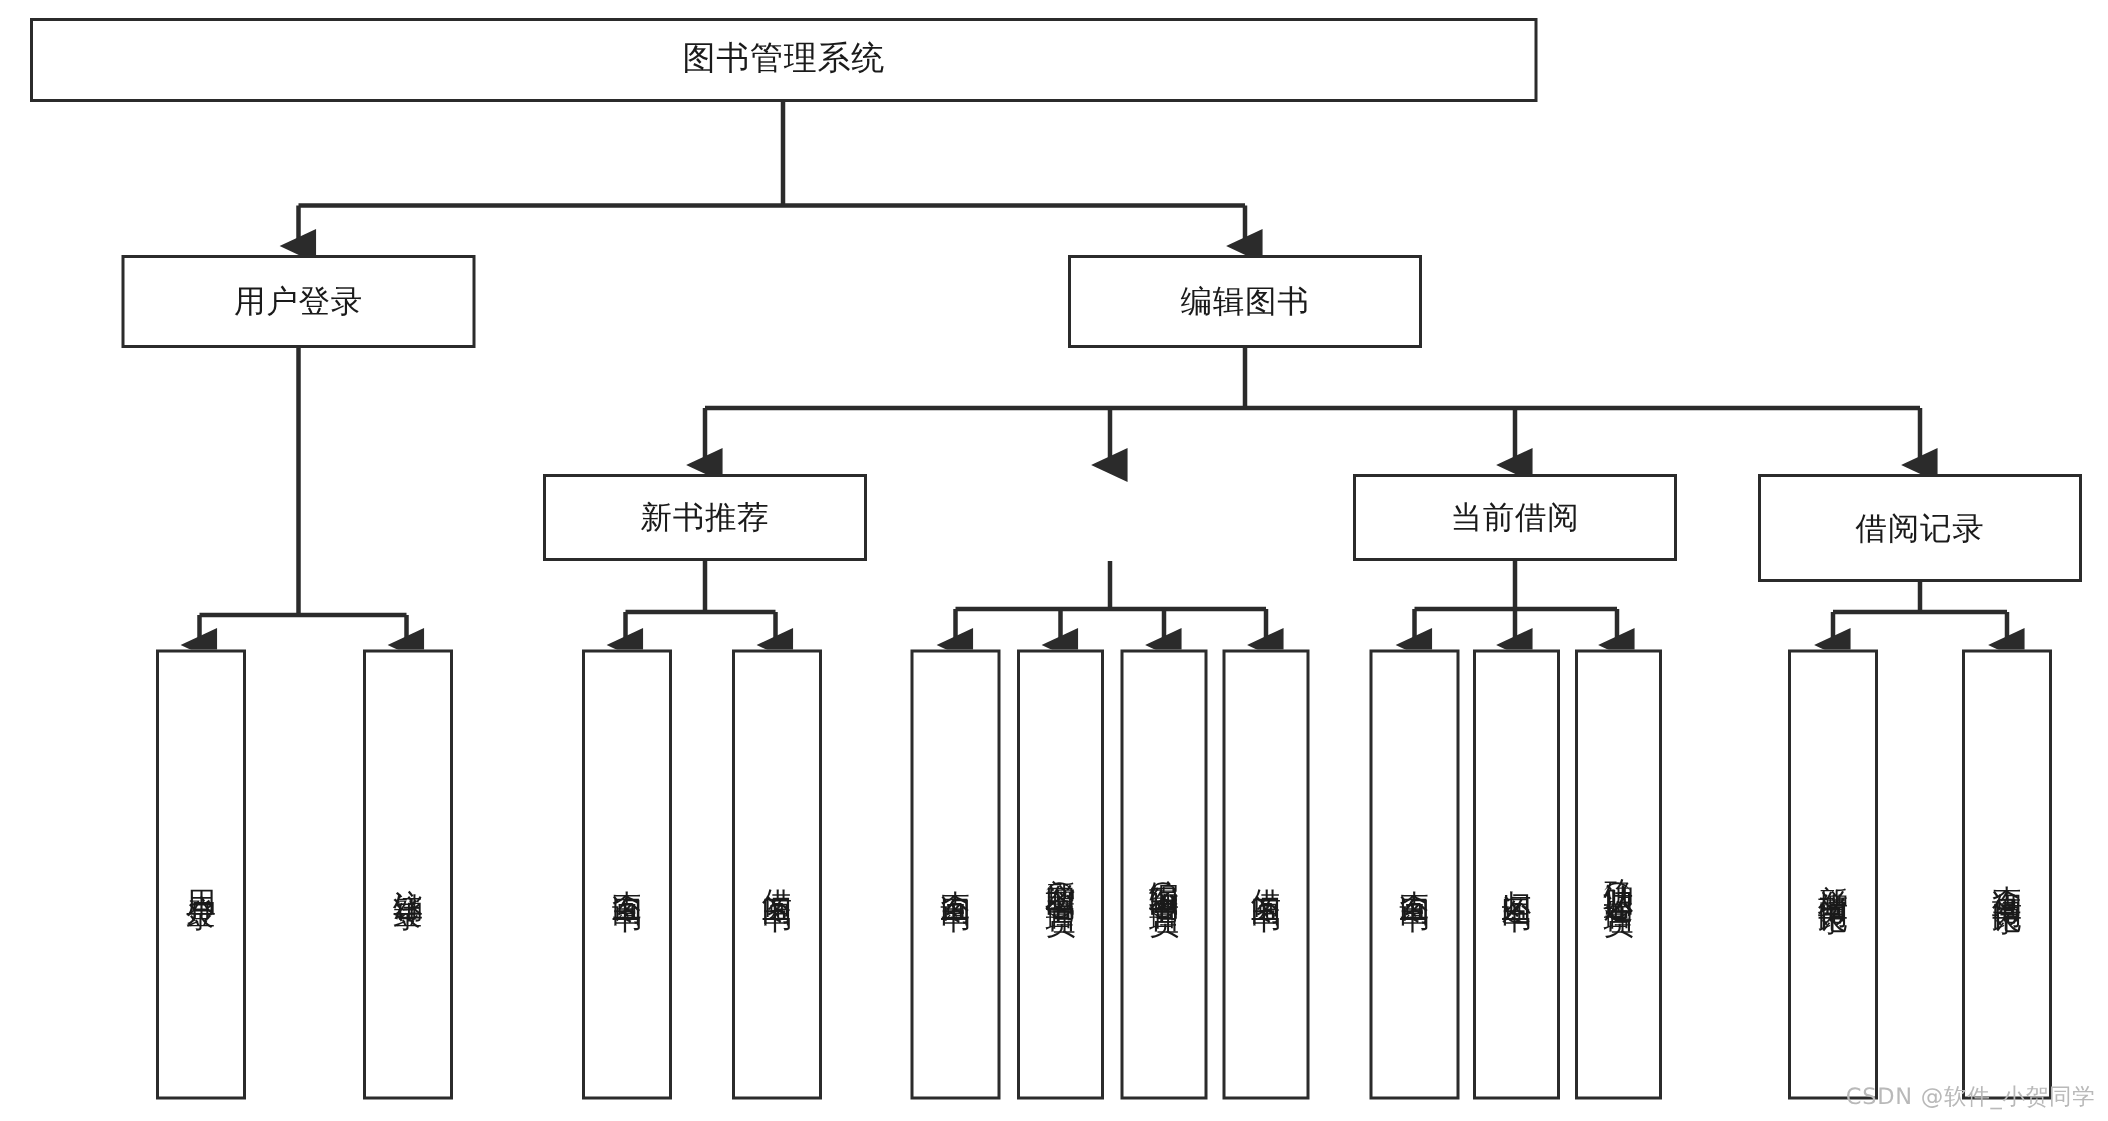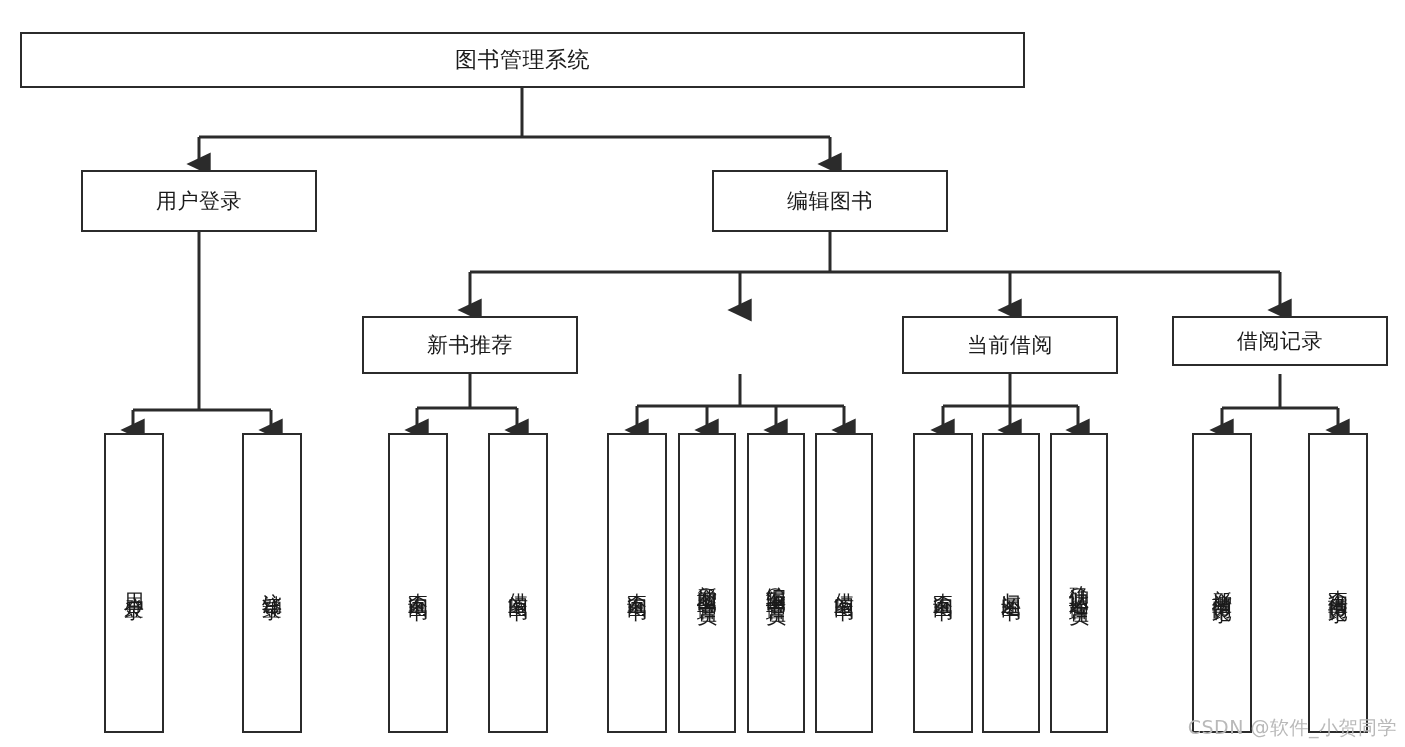--- a/index.html
+++ b/index.html
@@ -62,21 +62,21 @@
     font-size: 20px;
     line-height: 1.15;
     letter-spacing: 3px;
     white-space: normal;
     max-height: 100%;
   }
   #watermark {
     position: absolute;
     right: 8px;
     bottom: 6px;
-    font-size: 19px;
+    font-size: 15px;
     color: #b9b9b9;
     letter-spacing: 0.5px;
     white-space: nowrap;
     font-family: "DejaVu Sans", "Liberation Sans", sans-serif;
   }
 </style>
 </head>
 <body>
 
 <div id="diagram-root">
@@ -126,38 +126,38 @@
       <path d="M1010,406 L1010,430" marker-end="url(#arrowhead)"></path>
       <path d="M1078,406 L1078,430" marker-end="url(#arrowhead)"></path>
 
       <path d="M1280,374 L1280,408"></path>
       <path d="M1222,408 L1338,408"></path>
       <path d="M1222,408 L1222,430" marker-end="url(#arrowhead)"></path>
       <path d="M1338,408 L1338,430" marker-end="url(#arrowhead)"></path>
     </g>
   </svg>
 
-  <div class="node h root" style="left:20px; top:12px; width:1005px; height:56px;margin-top:20px;">
+  <div class="node h root" style="left:20px; top:12px; width:1005px; height:56px;">
     <span class="node-label">图书管理系统</span>
   </div>
 
   <div class="node h" style="left:81px; top:170px; width:236px; height:62px;">
     <span class="node-label">用户登录</span>
   </div>
   <div class="node h" style="left:712px; top:170px; width:236px; height:62px;">
     <span class="node-label">编辑图书</span>
   </div>
 
   <div class="node h" style="left:362px; top:316px; width:216px; height:58px;">
     <span class="node-label">新书推荐</span>
   </div>
   <div class="node h" style="left:902px; top:316px; width:216px; height:58px;">
     <span class="node-label">当前借阅</span>
   </div>
-  <div class="node h" style="left:1172px; top:316px; width:216px; height:50px;">
+  <div class="node h" style="left:1172px; top:316px; width:216px; height:72px;">
     <span class="node-label">借阅记录</span>
   </div>
 
   <div class="node v" style="left:104px; top:433px; width:60px; height:300px;">
     <span class="node-label">用户登录</span>
   </div>
   <div class="node v" style="left:242px; top:433px; width:60px; height:300px;">
     <span class="node-label">注销登录</span>
   </div>
 

